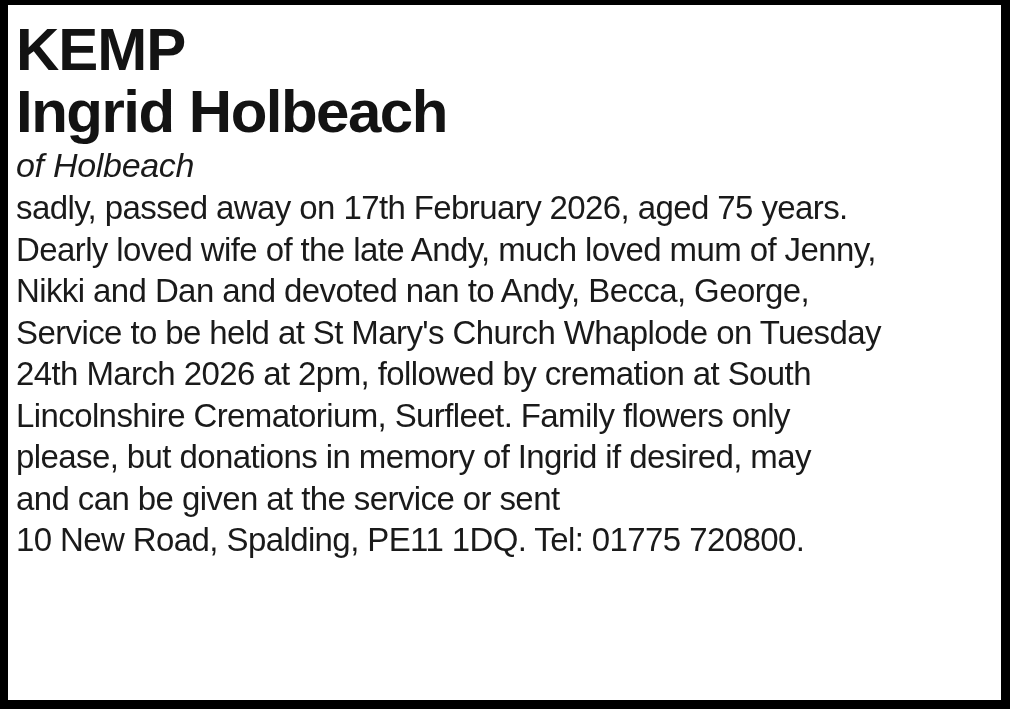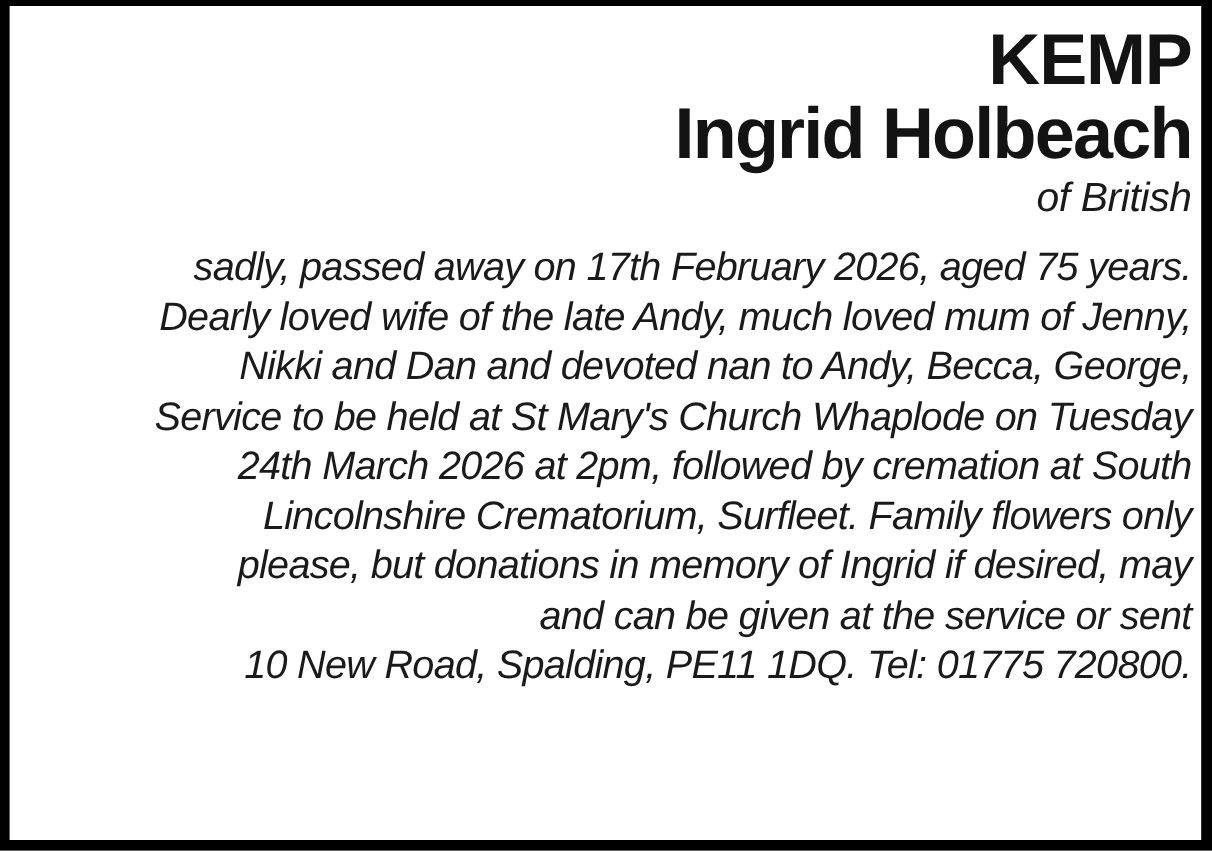--- a/index.html
+++ b/index.html
@@ -13,21 +13,21 @@
     height: 709px;
     background: #000000;
     padding: 5px 9px 9px 8px; 
     overflow: hidden;
   }
   .notice-page {
     box-sizing: border-box;
     width: 100%;
     height: 100%;
     background: #ffffff;
-    text-align: right;
+    text-align: left;
     padding: 14px 8px 2px 8px;
     overflow: hidden;
     font-family: "Liberation Sans", sans-serif;
     color: #151515;
   }
   .surname {
     font-size: 60px;
     font-weight: 700;
     line-height: 62px;
     letter-spacing: -1px;
@@ -41,39 +41,38 @@
     color: #131313;
   }
   .residence {
     font-size: 34px;
     font-style: italic;
     line-height: 44px;
     letter-spacing: -0.3px;
     color: #1a1a1a;
   }
   .notice-body {
-    margin-top: 14px;
-    font-style: italic;
+    margin-top: 0;
   }
   .body-line {
     font-size: 33px;
     line-height: 41.5px;
     letter-spacing: -0.6px;
     white-space: nowrap;
     color: #1a1a1a;
   }
 </style>
 </head>
 <body>
 
 <div class="notice-frame">
   <div class="notice-page">
     <div class="surname">KEMP</div>
     <div class="forenames">Ingrid Holbeach</div>
-    <div class="residence">of British</div>
+    <div class="residence">of Holbeach</div>
     <div class="notice-body">
         <div class="body-line">sadly, passed away on 17th February 2026, aged 75 years.</div>
         <div class="body-line">Dearly loved wife of the late Andy, much loved mum of Jenny,</div>
         <div class="body-line">Nikki and Dan and devoted nan to Andy, Becca, George,</div>
         <div class="body-line">Service to be held at St Mary's Church Whaplode on Tuesday</div>
         <div class="body-line">24th March 2026 at 2pm, followed by cremation at South</div>
         <div class="body-line">Lincolnshire Crematorium, Surfleet. Family flowers only</div>
         <div class="body-line">please, but donations in memory of Ingrid if desired, may</div>
         <div class="body-line">and can be given at the service or sent</div>
         <div class="body-line">10 New Road, Spalding, PE11 1DQ. Tel: 01775 720800.</div>

